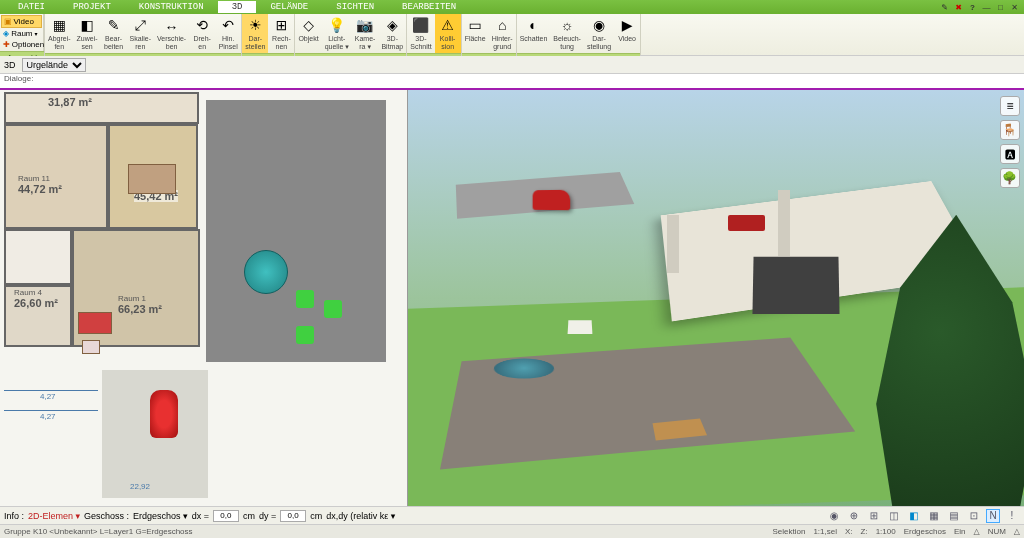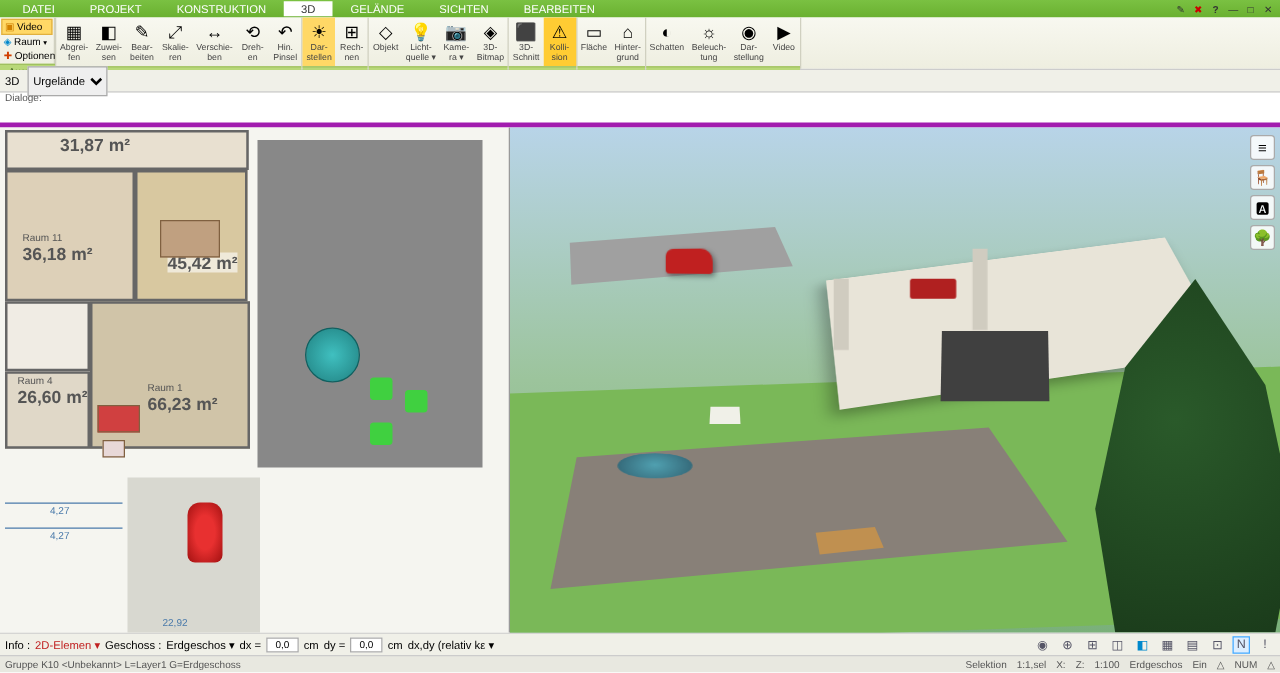--- a/index.html
+++ b/index.html
@@ -1,56 +1,56 @@
 <!DOCTYPE html>
 <html><head>
 <meta charset="utf-8">
 <style>
 * { margin: 0; padding: 0; box-sizing: border-box; font-family: Arial, sans-serif; }
 body { width: 1024px; height: 538px; overflow: hidden; background: #fff; display: flex; flex-direction: column; font-size: 9px; }
 
 
 .menubar { height: 14px; background: linear-gradient(#7ac142, #6ab030); display: flex; align-items: center; padding: 0 4px; }
-.menubar-item { color: #fff; padding: 1px 14px; font-size: 9px; cursor: pointer; }
+.menubar-item { color: #fff; padding: 1px 14px; font-size: 9px; cursor: pointer; font-family: Liberation Mono, monospace; }
 .menubar-item.active { background: #fff; color: #333; }
 .menubar-right { margin-left: auto; display: flex; gap: 3px; }
 .menubar-right span { width: 11px; height: 11px; display: inline-flex; align-items: center; justify-content: center; color: #333; font-size: 8px; }
 
 
 .ribbon { height: 42px; background: linear-gradient(#f8f8f0, #eeeee0); border-bottom: 1px solid #ccc; display: flex; }
 .ribbon-left { width: 44px; display: flex; flex-direction: column; border-right: 1px solid #d0d0c0; padding: 1px; }
 .ribbon-left-btn { font-size: 8px; padding: 1px 2px; display: flex; align-items: center; gap: 2px; }
 .ribbon-left-btn.sel { background: #ffd866; border: 1px solid #e0b040; }
 .ribbon-group { display: flex; flex-direction: column; border-right: 1px solid #d0d0c0; }
 .ribbon-buttons { display: flex; flex: 1; }
 .ribbon-btn { display: flex; flex-direction: column; align-items: center; justify-content: flex-start; padding: 2px 3px; cursor: pointer; min-width: 26px; }
 .ribbon-btn.highlight { background: #ffd866; }
 .ribbon-btn.highlight2 { background: #ffcc33; }
 .ribbon-icon { width: 18px; height: 18px; display: flex; align-items: center; justify-content: center; font-size: 14px; }
 .ribbon-label { font-size: 7px; color: #444; text-align: center; line-height: 8px; margin-top: 1px; white-space: pre; }
 .ribbon-group-label { height: 12px; background: #b8d878; font-size: 8px; color: #3a5a1a; text-align: center; line-height: 12px; border-top: 1px solid #a0c060; }
 
 
 .context-bar { height: 18px; background: #f0f0e8; border-bottom: 1px solid #ccc; display: flex; align-items: center; padding: 0 4px; gap: 6px; font-size: 9px; }
-.context-select { height: 24px; font-size: 9px; border: 1px solid #aaa; }
+.context-select { height: 14px; font-size: 9px; border: 1px solid #aaa; }
 .context-bar .spacer { flex: 1; }
 
 
-.dialogue-label { height: 28px; font-size: 8px; padding: 0 4px; color: #555; border-bottom: 4px solid #a21caf; }
+.dialogue-label { height: 16px; font-size: 8px; padding: 0 4px; color: #555; border-bottom: 2px solid #a21caf; }
 
 
 .main { flex: 1; display: flex; position: relative; }
 .view2d { width: 408px; background: #f5f5f0; position: relative; overflow: hidden; border-right: 1px solid #999; }
 .view3d { flex: 1; background: linear-gradient(#b8d4e8 0%, #9cc49c 50%, #7ab07a 100%); position: relative; overflow: hidden; }
 
 
 .floorplan { position: absolute; inset: 0; }
 .room { position: absolute; background: #e8e0d0; border: 2px solid #666; }
 .room-label { position: absolute; font-size: 8px; color: #555; }
-.room-area { font-size: 14px; font-weight: bold; }
+.room-area { font-size: 11px; font-weight: bold; }
 .courtyard { position: absolute; background: #888; }
 .driveway { position: absolute; background: #d8d8d0; }
 .dim-line { position: absolute; border-top: 1px solid #4a7aaa; }
 .car-2d { position: absolute; width: 28px; height: 48px; background: radial-gradient(ellipse at center, #e83030 40%, #a01010 100%); border-radius: 10px 10px 6px 6px; }
 .furniture-2d { position: absolute; background: #c0a080; border: 1px solid #806040; }
 
 
 .ground { position: absolute; left: 0; right: 0; top: 50%; bottom: 0; background: #7ab858; transform: skewY(-2deg); }
 .terrace { position: absolute; left: 8%; top: 52%; width: 60%; height: 42%; background: #888078; transform: perspective(600px) rotateX(55deg) rotateZ(-8deg); }
 .house-base { position: absolute; left: 42%; top: 18%; width: 48%; height: 38%; background: #e8e4d8; transform: perspective(800px) rotateX(50deg) rotateZ(-12deg); box-shadow: -6px 6px 12px rgba(0,0,0,0.3); }
@@ -257,21 +257,21 @@
 <div class="dialogue-label">Dialoge:</div>
 
 <div class="main">
 
   <div class="view2d">
     <div class="floorplan">
       <div class="room" style="left:4px;top:2px;width:195px;height:32px"></div>
       <div class="room-label" style="left:48px;top:6px"><span class="room-area">31,87 m²</span></div>
 
       <div class="room" style="left:4px;top:34px;width:104px;height:105px;background:#ddd0b8"></div>
-      <div class="room-label" style="left:18px;top:84px"><span>Raum 11</span><br><span class="room-area">36,18 m²</span></div>
+      <div class="room-label" style="left:18px;top:84px"><span>Raum 11</span><br><span class="room-area">44,72 m²</span></div>
 
       <div class="room" style="left:108px;top:34px;width:90px;height:105px;background:#d8c8a0"></div>
       <div class="room-label" style="left:134px;top:100px;background:rgba(255,255,255,0.6)"><span class="room-area">45,42 m²</span></div>
       <div class="furniture-2d" style="left:128px;top:74px;width:48px;height:30px"></div>
 
       <div class="room" style="left:72px;top:139px;width:128px;height:118px;background:#d0c4a8"></div>
       <div class="room-label" style="left:118px;top:204px"><span>Raum 1</span><br><span class="room-area">66,23 m²</span></div>
 
       <div class="room" style="left:4px;top:195px;width:68px;height:62px;background:#e0d8c8"></div>
       <div class="room" style="left:4px;top:139px;width:68px;height:56px;background:#f0ece4"></div>

